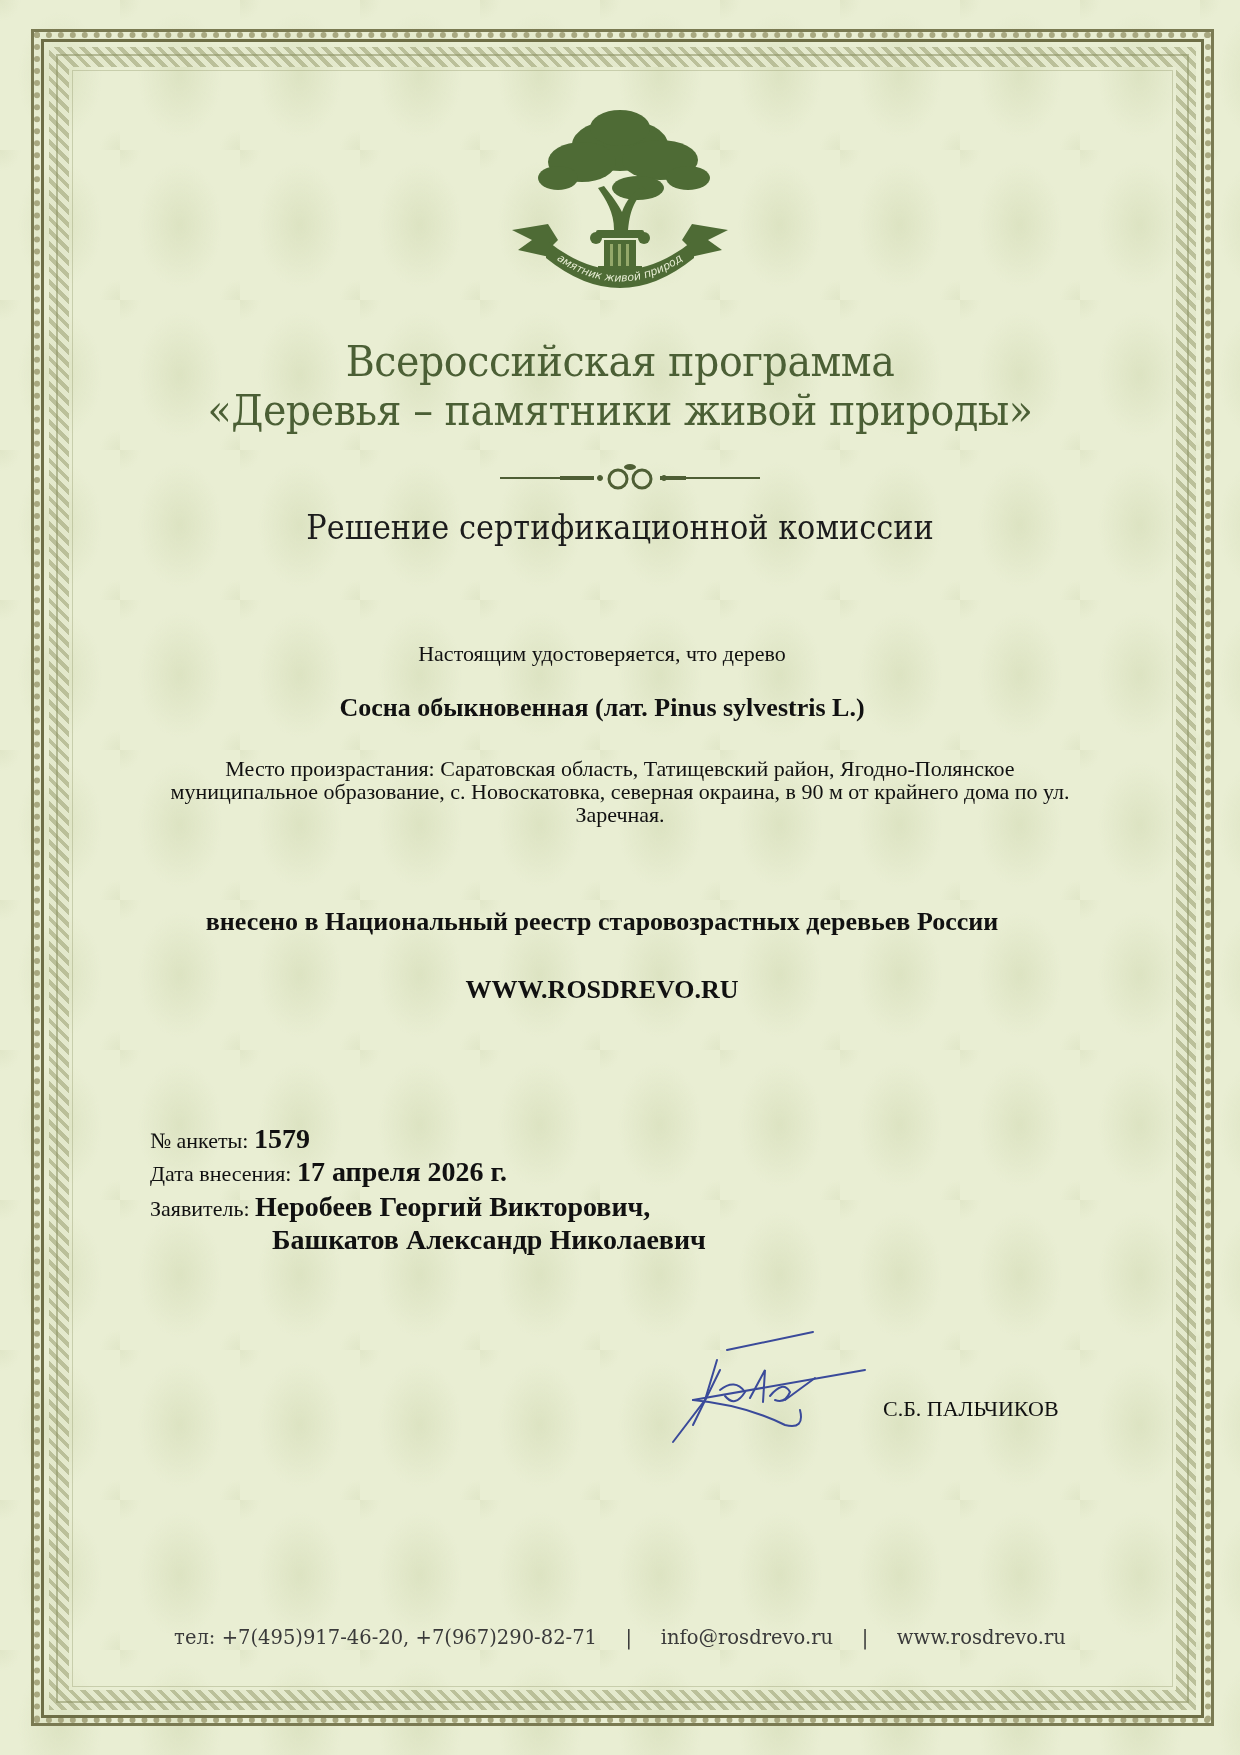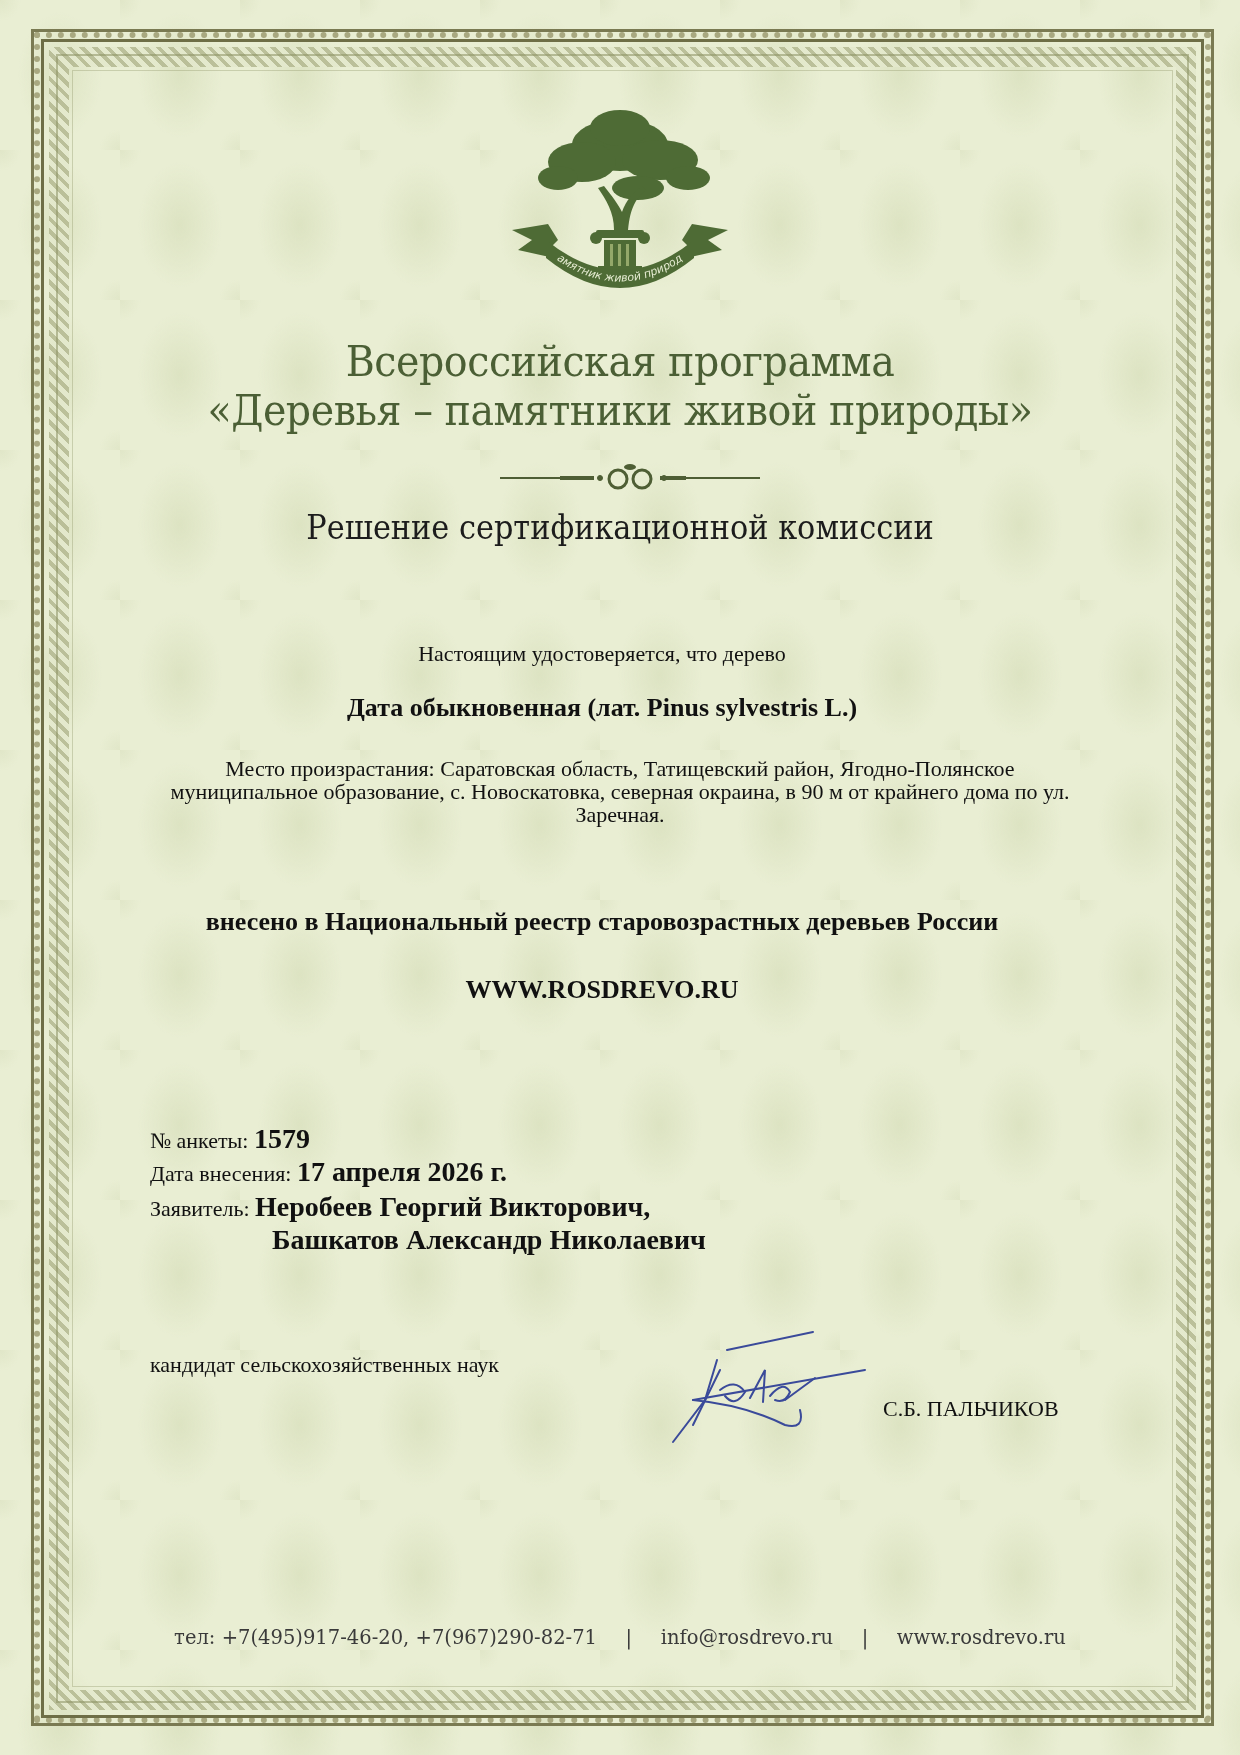--- a/index.html
+++ b/index.html
@@ -145,21 +145,21 @@
       <circle cx="118" cy="17" r="9" fill="none" stroke-width="3"></circle>
       <circle cx="142" cy="17" r="9" fill="none" stroke-width="3"></circle>
       <ellipse cx="130" cy="5" rx="6" ry="3" stroke="none"></ellipse>
     </g>
   </svg>
 </div>
 
 <div class="subtitle">Решение сертификационной комиссии</div>
 
 <div class="center intro">Настоящим удостоверяется, что дерево</div>
-<div class="center tree-name">Дата обыкновенная (лат. Pinus sylvestris L.)</div>
+<div class="center tree-name">Сосна обыкновенная (лат. Pinus sylvestris L.)</div>
 <div class="center location">Место произрастания: Саратовская область, Татищевский район, Ягодно-Полянское муниципальное образование, с. Новоскатовка, северная окраина, в 90 м от крайнего дома по ул. Заречная.</div>
 <div class="center registry">внесено в Национальный реестр старовозрастных деревьев России</div>
 <div class="center site">WWW.ROSDREVO.RU</div>
 
 <div class="info r1">
   <span>№ анкеты:</span>
   <b>1579</b>
 </div>
 <div class="info r2">
   <span>Дата внесения:</span>
@@ -167,21 +167,20 @@
 </div>
 <div class="info r3">
   <span>Заявитель:</span>
   <b>Неробеев Георгий Викторович,</b>
 </div>
 <div class="info r4">
   <b>Башкатов Александр Николаевич</b>
 </div>
 
 <div class="chair">
-  <div>кандидат сельскохозяйственных наук</div>
 </div>
 <div class="signature">
   <svg width="230" height="120" viewBox="0 0 230 120" fill="none" stroke="#3a4a9a" stroke-width="2" stroke-linecap="round">
     <path d="M8 112 L40 70 L52 30"></path>
     <path d="M28 95 L55 40"></path>
     <path d="M62 20 L148 2"></path>
     <path d="M28 70 L200 40"></path>
     <path d="M28 70 Q80 75 120 95 Q140 100 135 80"></path>
     <path d="M55 60 Q70 48 80 62 Q70 78 60 66"></path>
     <path d="M85 68 L100 40 L98 72"></path>

